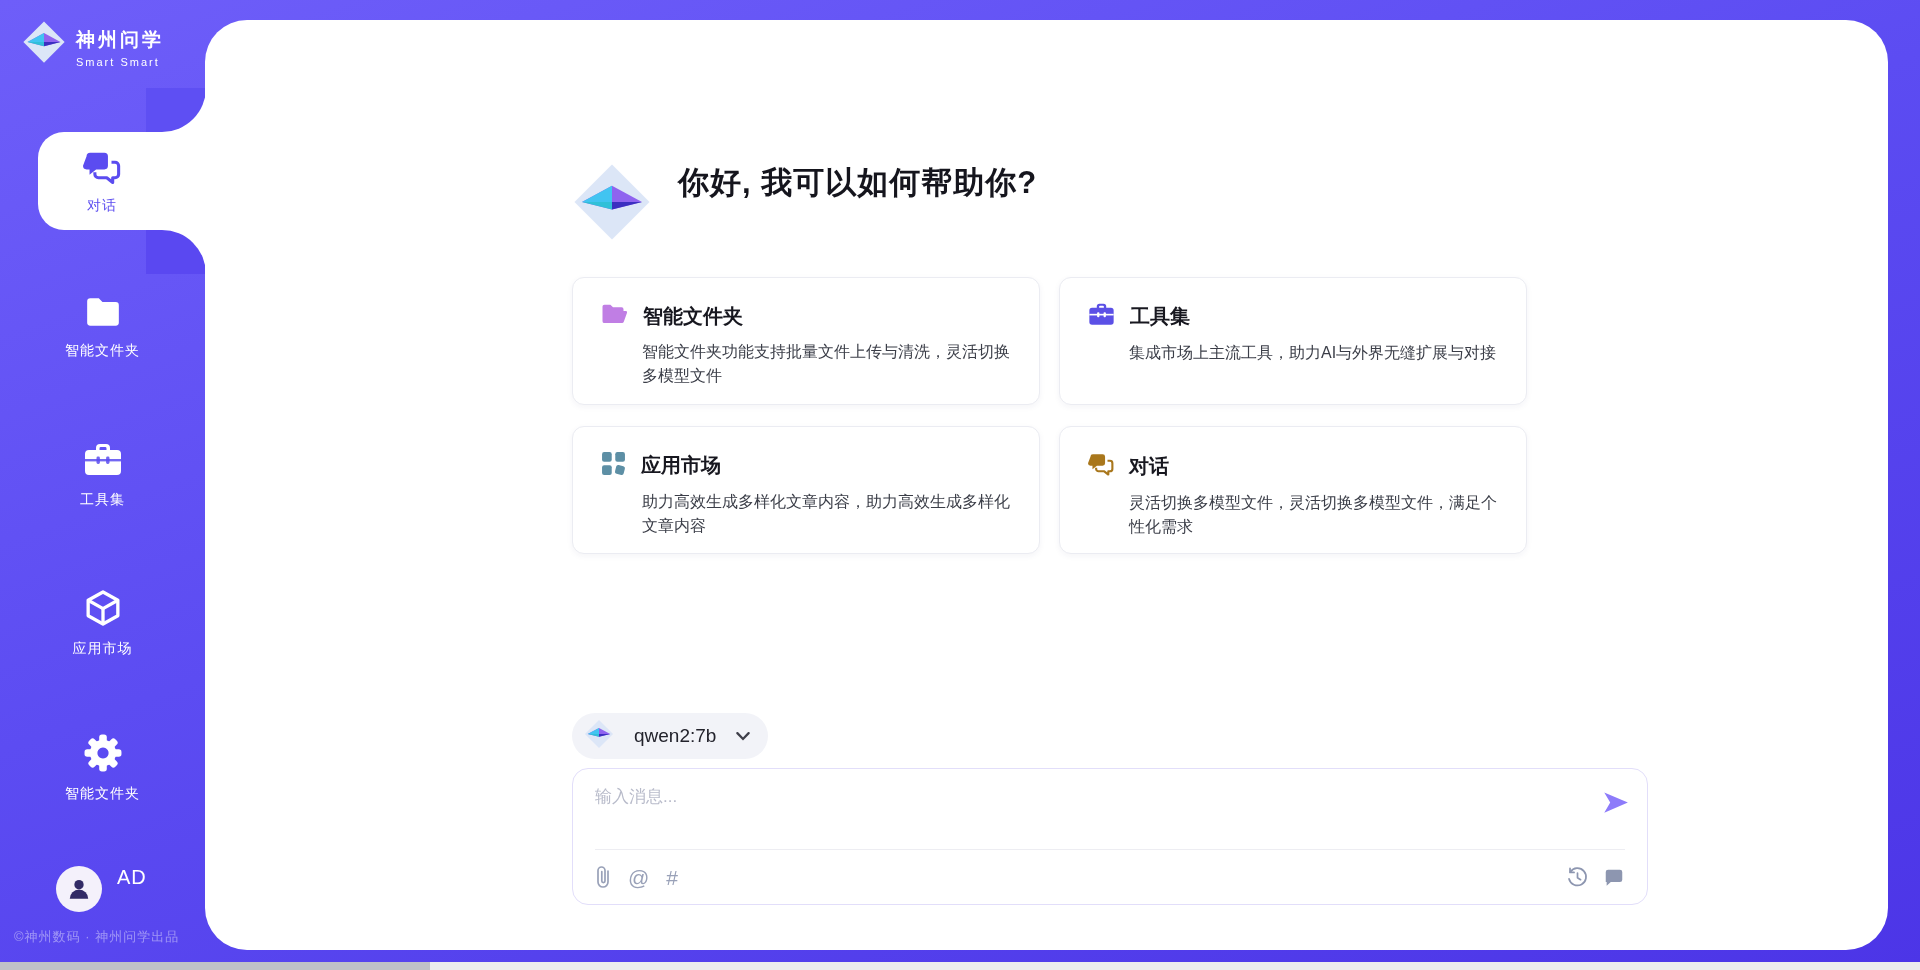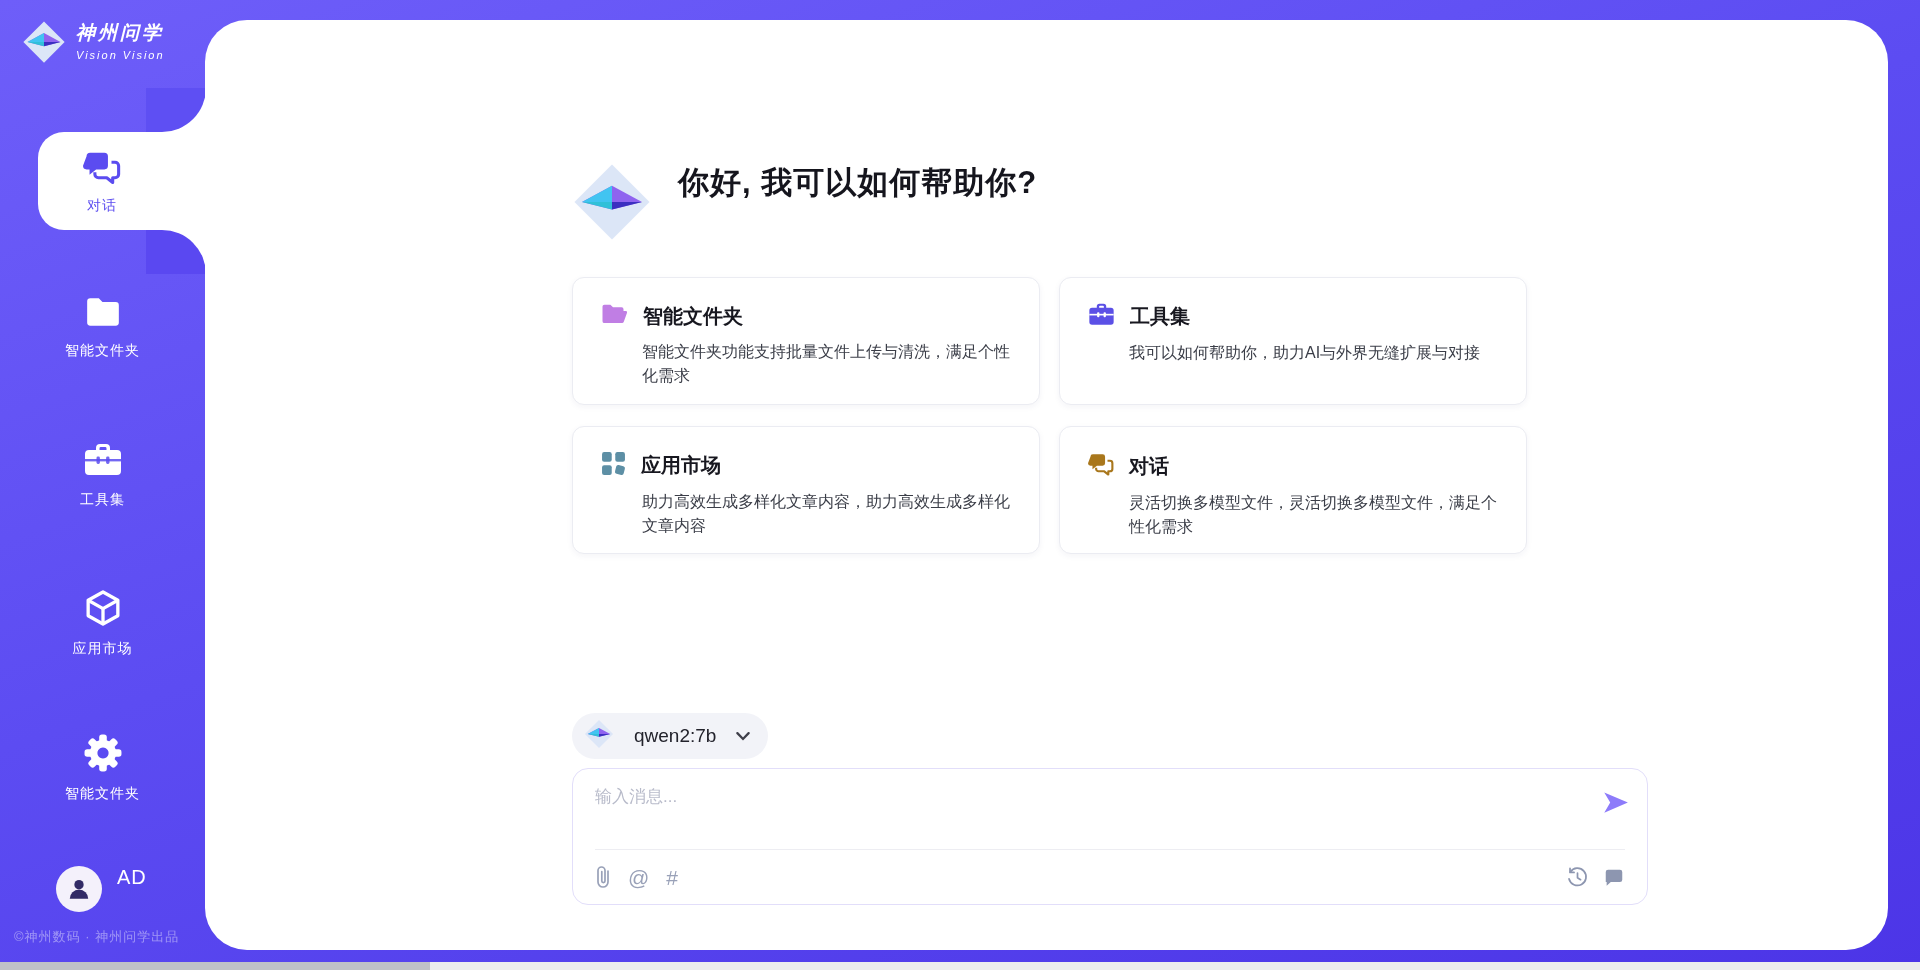--- a/index.html
+++ b/index.html
@@ -11,21 +11,21 @@
   }
 
   
   .main-panel {
     position:absolute; left:205px; top:20px; width:1683px; height:930px;
     background:#ffffff; border-radius:42px;
   }
 
   
   .sidebar { position:absolute; left:0; top:0; width:205px; height:100%; color:#fff; }
-  .brand { position:absolute; left:22px; top:20px; display:flex; align-items:flex-start; gap:10px;font-style:italic; }
+  .brand { position:absolute; left:22px; top:20px; display:flex; align-items:flex-end; gap:10px; }
   .brand-cn { font-size:19px; font-weight:700; letter-spacing:3px; }
   .brand-en { font-size:11px; letter-spacing:2px; margin-top:3px; }
 
   .tab-active {
     position:absolute; left:38px; top:132px; width:168px; height:98px;
     background:#fff; border-radius:26px 0 0 26px;
     display:flex; align-items:center; justify-content:center; cursor:pointer;
   }
   .tab-active .tab-inner { margin-right:40px; display:flex; flex-direction:column; align-items:center; gap:7px; }
   .tab-active .nav-label { color:#5b4cf0; }
@@ -109,21 +109,21 @@
 <div class="sidebar">
 
   <div class="brand">
     <span>
       <svg width="44" height="44" viewBox="0 0 64 64">
           <use href="#gem"></use>
         </svg>
     </span>
     <span>
       <div class="brand-cn">神州问学</div>
-      <div class="brand-en">Vision Vision</div>
+      <div class="brand-en">Smart Smart</div>
     </span>
   </div>
 
   <div class="notch top"></div>
   <div class="notch bottom"></div>
   <div class="tab-active">
     <div class="tab-inner">
       <span style="color:#5b4cf0">
         <svg width="38" height="38" viewBox="0 0 32 32">
             <use href="#chat2"></use>
@@ -213,36 +213,36 @@
 
       <div class="card">
         <div class="card-head">
           <span>
             <svg width="27" height="24" viewBox="0 0 36 30">
               <path d="M2 5 a2.5 2.5 0 0 1 2.5 -2.5 h8 l3.5 3.5 h11.5 a2.5 2.5 0 0 1 2.5 2.5 v2.5 h3 a1.8 1.8 0 0 1 1.7 2.4 l-4.3 12 a2.5 2.5 0 0 1 -2.4 1.6 H4.5 A2.5 2.5 0 0 1 2 24.5 z" fill="#c07ee4"></path>
             </svg>
           </span>
           <span class="card-title">智能文件夹</span>
         </div>
-        <div class="card-desc">智能文件夹功能支持批量文件上传与清洗，满足个性化需求</div>
+        <div class="card-desc">智能文件夹功能支持批量文件上传与清洗，灵活切换多模型文件</div>
       </div>
 
       <div class="card">
         <div class="card-head">
           <span>
             <svg width="27" height="25" viewBox="0 0 40 36">
               <path d="M13 8 V6 a4 4 0 0 1 4-4 h6 a4 4 0 0 1 4 4 v2 h7 a4 4 0 0 1 4 4 v17 a4 4 0 0 1 -4 4 H6 a4 4 0 0 1 -4-4 V12 a4 4 0 0 1 4-4 z M16.5 8 h7 V6.3 a1.3 1.3 0 0 0 -1.3-1.3 h-4.4 a1.3 1.3 0 0 0 -1.3 1.3 z" fill="#5b50e6" fill-rule="evenodd"></path>
               <rect x="2" y="17" width="36" height="2.4" fill="#fff"></rect>
               <rect x="13.5" y="14.5" width="3.4" height="7.5" rx="1.4" fill="#fff"></rect>
               <rect x="23.1" y="14.5" width="3.4" height="7.5" rx="1.4" fill="#fff"></rect>
             </svg>
           </span>
           <span class="card-title">工具集</span>
         </div>
-        <div class="card-desc">我可以如何帮助你，助力AI与外界无缝扩展与对接</div>
+        <div class="card-desc">集成市场上主流工具，助力AI与外界无缝扩展与对接</div>
       </div>
 
       <div class="card">
         <div class="card-head">
           <span>
             <svg width="25" height="25" viewBox="0 0 24 24" fill="#5d8fa5">
               <rect x="1" y="1" width="9.3" height="9.3" rx="2"></rect>
               <rect x="13.7" y="1" width="9.3" height="9.3" rx="2"></rect>
               <rect x="1" y="13.7" width="9.3" height="9.3" rx="2"></rect>
               <rect x="13.9" y="13.9" width="8.6" height="8.6" rx="2" transform="rotate(14 18.2 18.2)"></rect>

